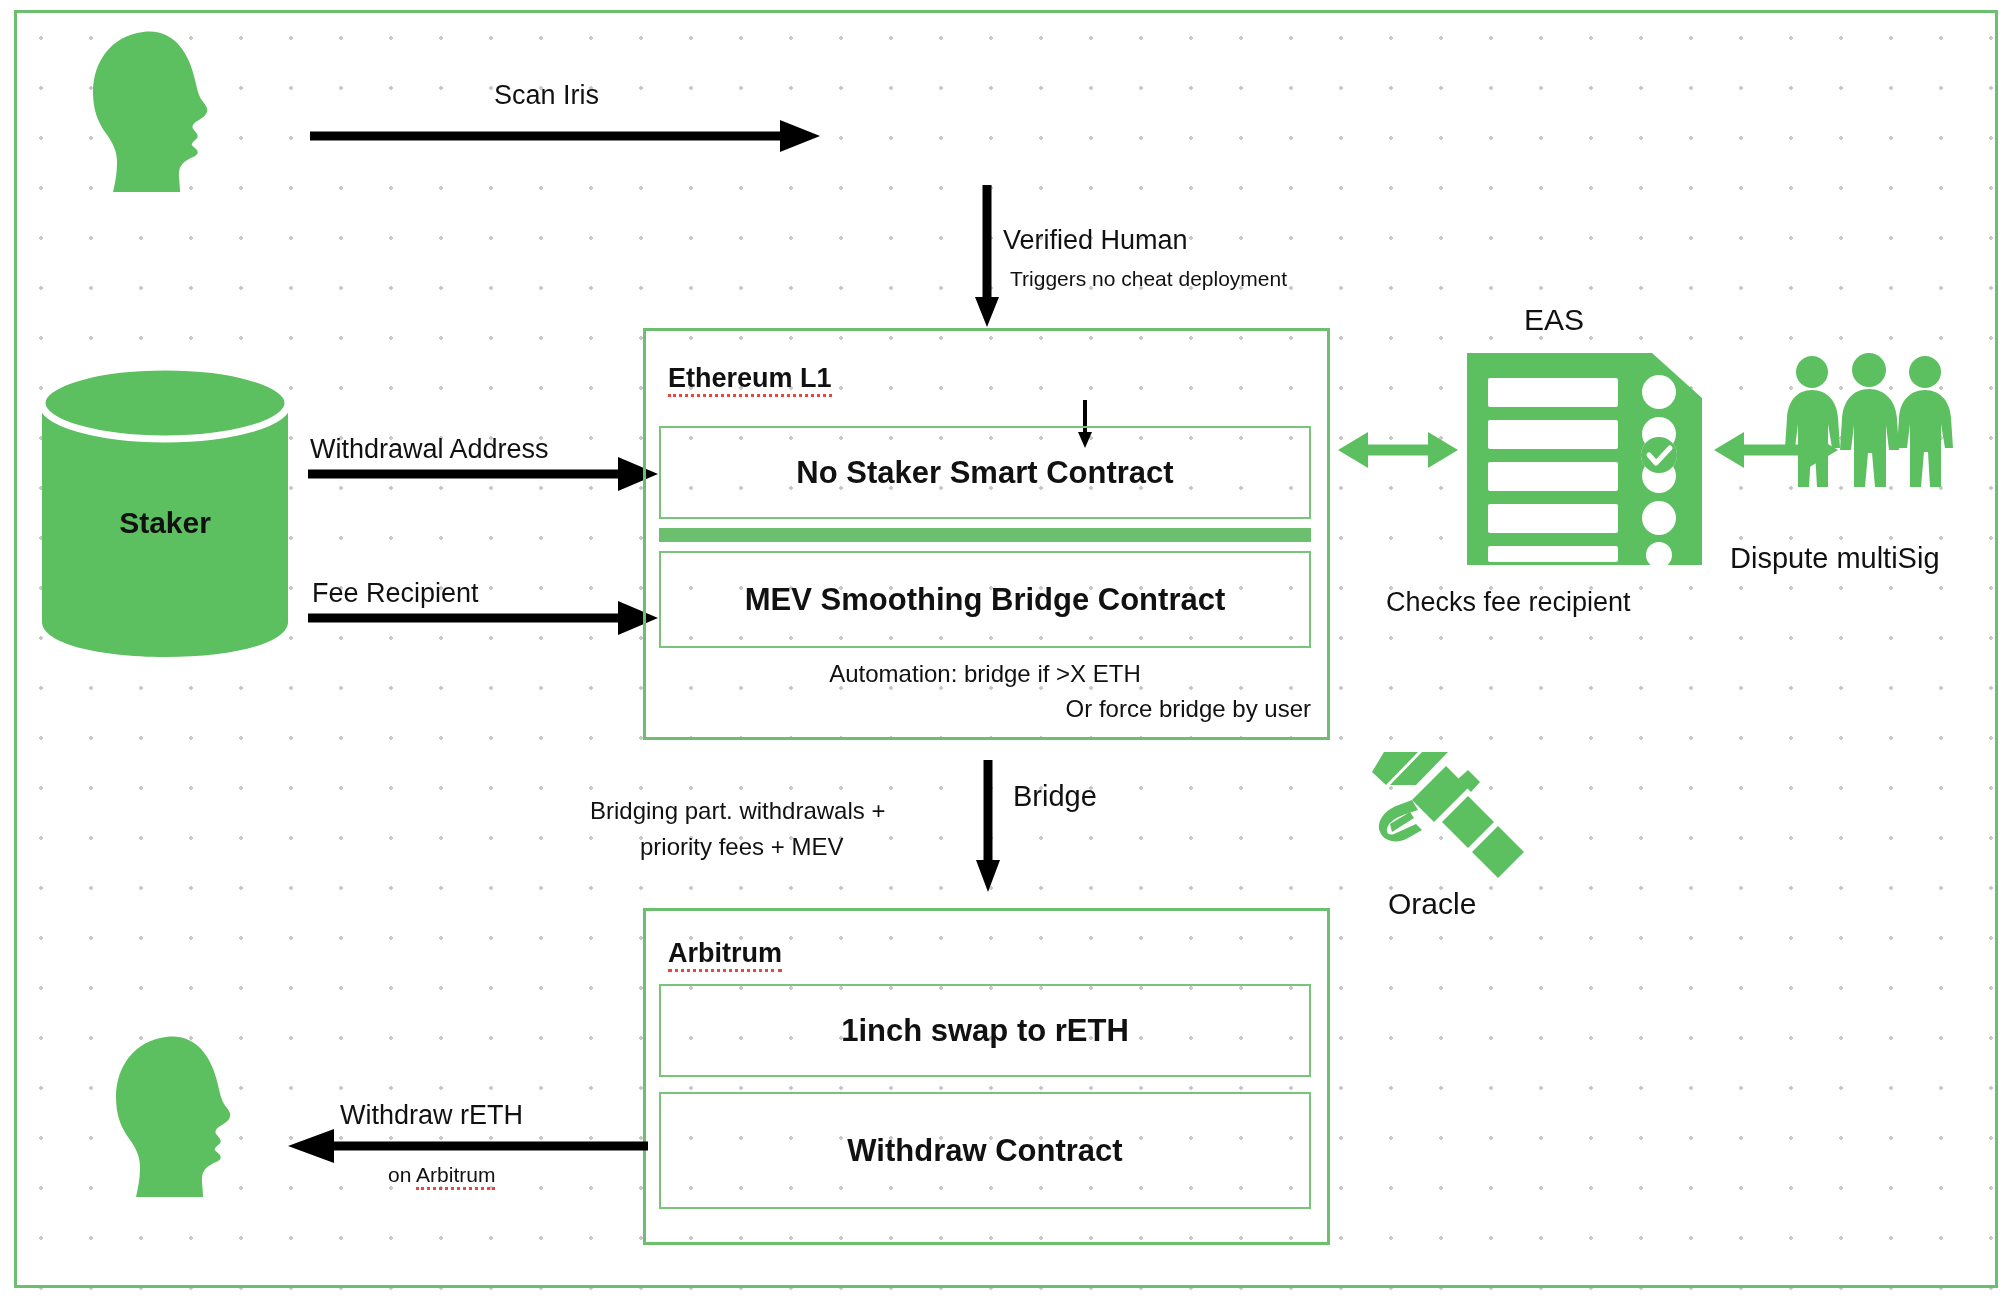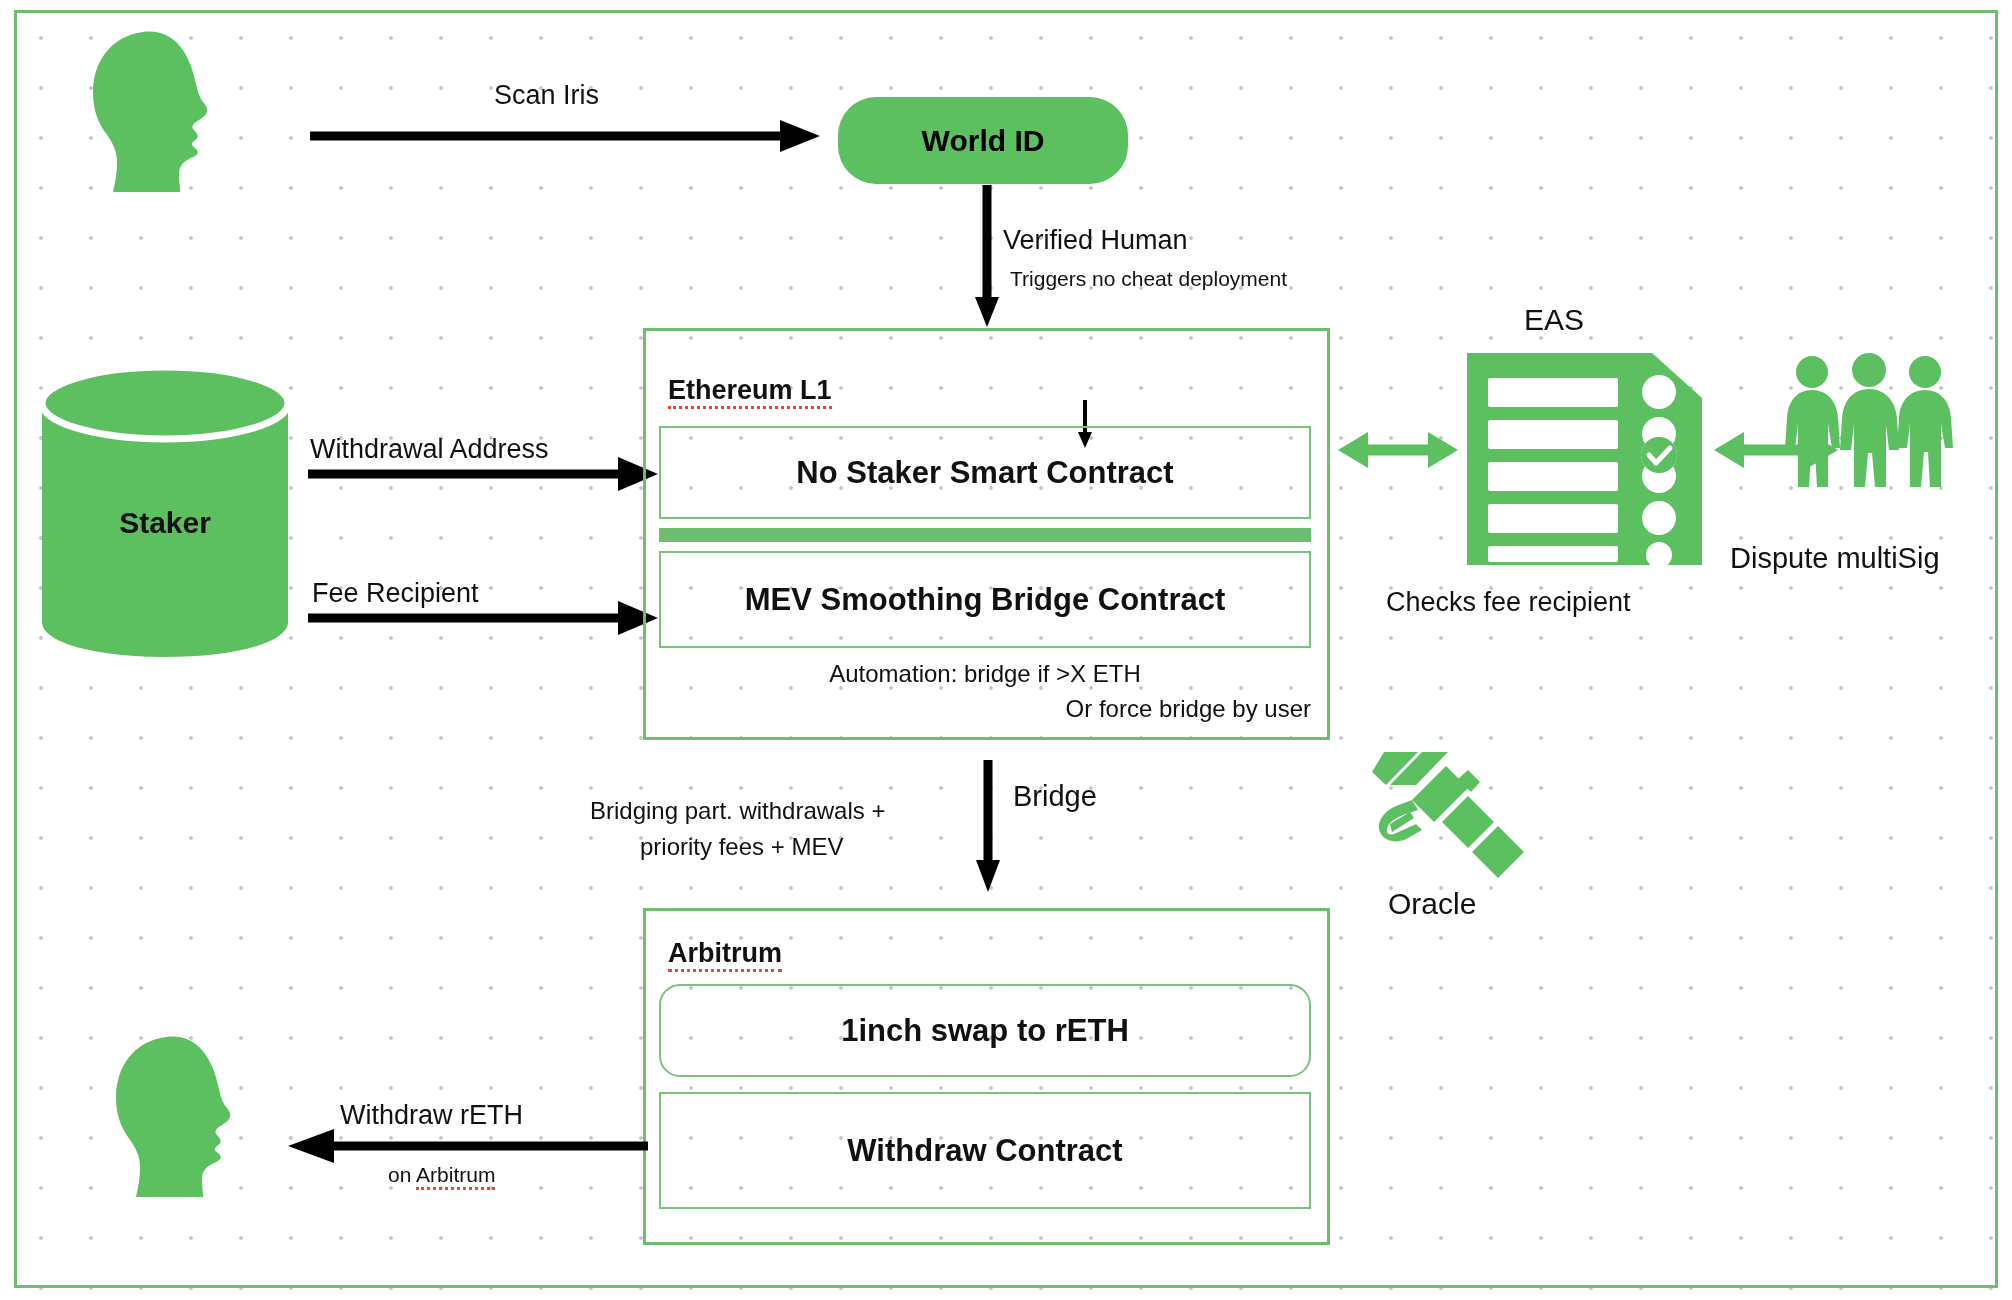--- a/index.html
+++ b/index.html
@@ -93,23 +93,20 @@
 
   <div class="lbl lbl-27" style="left:494px; top:80px;">Scan Iris</div>
 
   <div class="abs" style="left:310px; top:118px; width:510px; height:36px;">
     <svg width="510" height="36" viewBox="0 0 510 36">
       <line x1="0" y1="18" x2="480" y2="18" stroke="#000" stroke-width="9"></line>
       <polygon points="470,2 510,18 470,34" fill="#000"></polygon>
     </svg>
   </div>
 
-  <div class="pill" style="left:838px; top:97px; width:290px; height:87px;">
-    <span class="lbl-30b" style="position:static;">World ID</span>
-  </div>
 
   <div class="abs" style="left:975px; top:185px; width:26px; height:142px;">
     <svg width="26" height="142" viewBox="0 0 26 142">
       <line x1="12" y1="0" x2="12" y2="118" stroke="#000" stroke-width="9"></line>
       <polygon points="0,112 24,112 12,142" fill="#000"></polygon>
     </svg>
   </div>
   <div class="lbl lbl-27" style="left:1003px; top:225px;">Verified Human</div>
   <div class="lbl lbl-21" style="left:1010px; top:267px;">Triggers no cheat deployment</div>
 
@@ -132,21 +129,21 @@
   <div class="lbl lbl-27" style="left:312px; top:578px;">Fee Recipient</div>
   <div class="abs" style="left:308px; top:600px; width:350px; height:36px;">
     <svg width="350" height="36" viewBox="0 0 350 36">
       <line x1="0" y1="18" x2="320" y2="18" stroke="#000" stroke-width="9"></line>
       <polygon points="310,1 350,18 310,35" fill="#000"></polygon>
     </svg>
   </div>
 
   <div class="gbox gbox-outer" style="left:643px; top:328px; width:687px; height:412px;"></div>
 
-  <div class="lbl lbl-27b" style="left:668px; top:363px;margin-top:12px;">
+  <div class="lbl lbl-27b" style="left:668px; top:363px;">
     <span class="spell">Ethereum L1</span>
   </div>
 
 
   <div class="abs" style="left:1075px; top:400px; width:22px; height:48px;">
     <svg width="22" height="48" viewBox="0 0 22 48">
       <line x1="10" y1="0" x2="10" y2="34" stroke="#000" stroke-width="4"></line>
       <polygon points="3,32 17,32 10,48" fill="#000"></polygon>
     </svg>
   </div>
@@ -257,21 +254,21 @@
   <div class="lbl lbl-24" style="left:590px; top:798px;">Bridging part. withdrawals +</div>
   <div class="lbl lbl-24" style="left:640px; top:834px;">priority fees + MEV</div>
   <div class="lbl lbl-27" style="left:1013px; top:772px; font-size:29px;margin-top:8px;">Bridge</div>
 
   <div class="gbox gbox-outer" style="left:643px; top:908px; width:687px; height:337px;"></div>
 
   <div class="lbl lbl-27b" style="left:668px; top:938px;">
     <span class="spell">Arbitrum</span>
   </div>
 
-  <div class="gbox" style="left:659px; top:984px; width:652px; height:93px;border-radius:21px;">
+  <div class="gbox" style="left:659px; top:984px; width:652px; height:93px;">
     <div class="boxlabel" style="font-size:31px;">1inch swap to rETH</div>
   </div>
 
   <div class="gbox" style="left:659px; top:1092px; width:652px; height:117px;">
     <div class="boxlabel" style="font-size:31px;">Withdraw Contract</div>
   </div>
 
   <div class="abs" style="left:108px; top:1035px; width:145px; height:165px;">
     <svg width="145" height="165" viewBox="0 0 145 165">
       <path fill="#5cbf60" d="M58 2 C26 6 8 32 8 62 C8 80 13 92 20 102 C28 113 32 121 32 133

